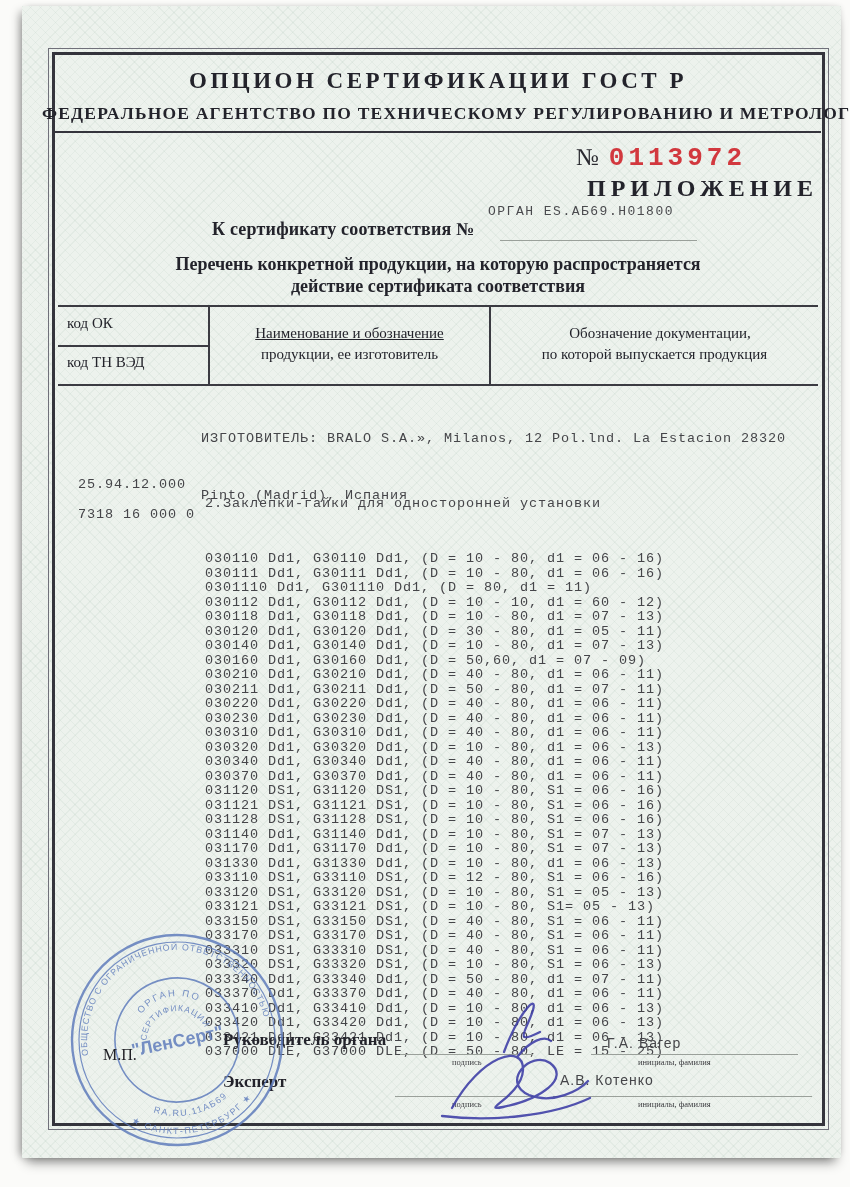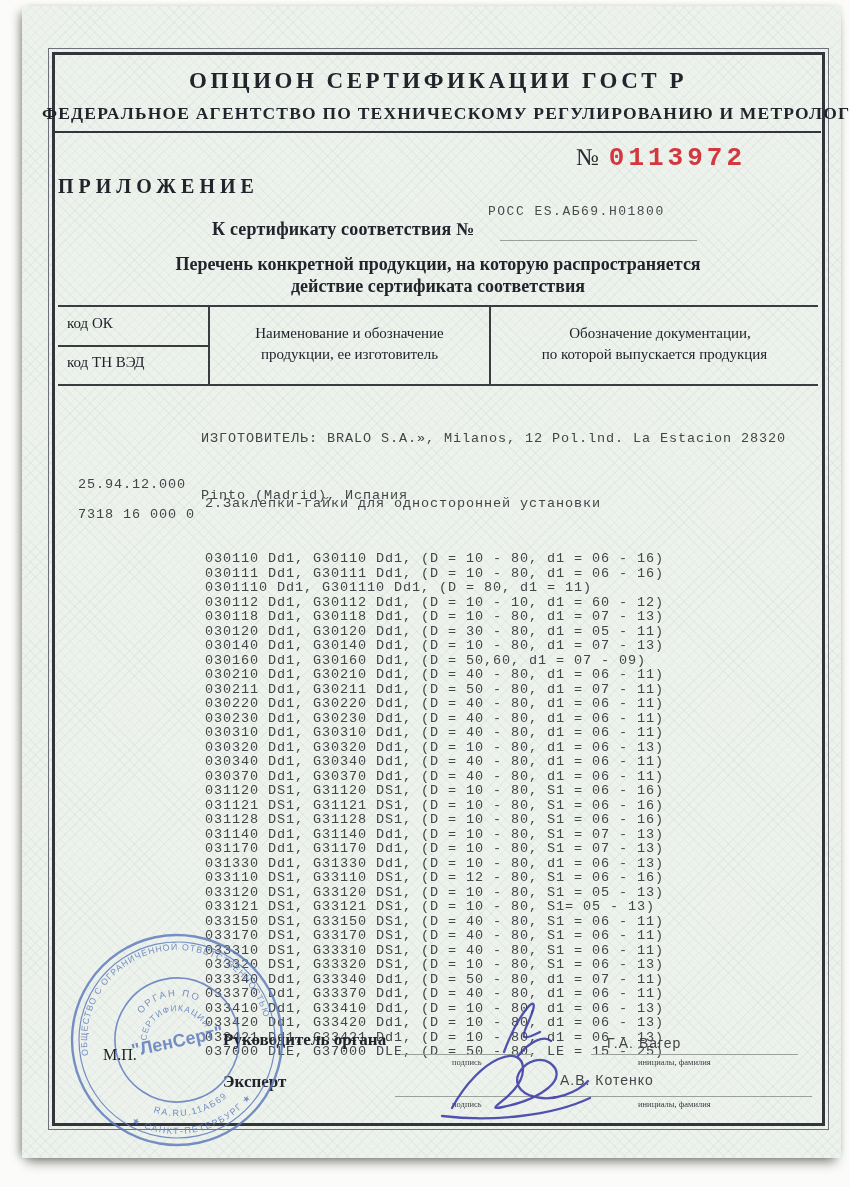--- a/index.html
+++ b/index.html
@@ -17,21 +17,21 @@
   
   .frame{position:absolute;left:26px;top:42px;width:779px;height:1080px;border:1px solid #70707a;}
   .frame::before{content:"";position:absolute;inset:3px;border:3px solid #34343c;}
   
   .title1{left:36px;top:62px;width:760px;text-align:center;font-weight:bold;font-size:23px;letter-spacing:3.5px;color:#23232b;}
   .title2{left:20px;top:97px;width:792px;text-align:center;font-weight:bold;font-size:17.5px;letter-spacing:1.2px;color:#23232b;white-space:nowrap;}
   .head-rule{left:33px;top:125px;width:766px;height:2px;background:#34343c;}
   .formno{top:137px;right:95px;white-space:nowrap;}
   .formno .no-sign{font-size:24px;color:#2a2a30;margin-right:10px;}
   .formno .no-digits{font-family:"Liberation Mono","DejaVu Sans Mono",monospace;font-size:26px;letter-spacing:4px;font-weight:bold;}
-  .apx-title{left:36px;top:169px;width:760px;text-align:left;font-weight:bold;font-size:20px;letter-spacing:5px;color:#23232b;}
+  .apx-title{left:36px;top:169px;width:760px;text-align:right;font-weight:bold;font-size:24px;letter-spacing:5px;color:#23232b;}
   .cert-label{left:190px;top:213px;font-weight:bold;font-size:18px;letter-spacing:.2px;color:#23232b;}
   .cert-value{left:466px;top:198px;font-family:"Liberation Mono","DejaVu Sans Mono",monospace;font-size:13px;letter-spacing:1.5px;color:#4a4a4e;}
   .cert-line{left:478px;top:234px;width:197px;height:1px;background:#9aa09a;}
   .subhead{left:36px;top:247px;width:760px;text-align:center;font-weight:bold;font-size:18px;line-height:22px;color:#23232b;}
   
   .thead{left:36px;top:299px;width:760px;height:77px;border-top:2px solid #3b3b42;border-bottom:2px solid #3b3b42;}
   .thead .v{position:absolute;top:0;width:1.5px;height:100%;background:#3b3b42;}
   .thead .h1{position:absolute;left:0;top:38px;width:150px;height:1.5px;background:#3b3b42;}
   .cell{position:absolute;font-size:15px;color:#23232b;}
   .c1a{left:9px;top:8px;} .c1b{left:9px;top:47px;}
@@ -75,36 +75,36 @@
     <div class="abs title2">ФЕДЕРАЛЬНОЕ АГЕНТСТВО ПО ТЕХНИЧЕСКОМУ РЕГУЛИРОВАНИЮ И МЕТРОЛОГИИ</div>
     <div class="abs head-rule"></div>
 
     <div class="abs formno">
       <span class="no-sign">№</span><span class="no-digits" style="color:#d2383e;">0113972</span>
     </div>
 
     <div class="abs apx-title">ПРИЛОЖЕНИЕ</div>
 
     <div class="abs cert-label">К сертификату соответствия №</div>
-    <div class="abs cert-value">РОСС ES.АБ69.Н01800</div>
+    <div class="abs cert-value">ОРГАН ES.АБ69.Н01800</div>
     <div class="abs cert-line"></div>
 
     <div class="abs subhead">
       <span style="display:block;">Перечень конкретной продукции,  на которую распространяется</span>
       <span style="display:block;">действие сертификата соответствия</span>
     </div>
 
     <div class="abs thead">
       <div class="v" style="left:150px;"></div>
       <div class="v" style="left:431px;"></div>
       <div class="h1"></div>
       <div class="cell c1a">код ОК</div>
       <div class="cell c1b">код ТН ВЭД</div>
       <div class="cell c2">
-        <span style="display:block;">Наименование и обозначение</span>
+        <span style="display:block;text-decoration:underline;">Наименование и обозначение</span>
         <span style="display:block;">продукции, ее изготовитель</span>
       </div>
       <div class="cell c3">
         <span style="display:block;padding-left:11px;">Обозначение документации,</span>
         <span style="display:block;">по которой выпускается продукция</span>
       </div>
     </div>
 
     <div class="abs tw manu">
       <span style="display:block;">ИЗГОТОВИТЕЛЬ: BRALO S.A.», Milanos, 12 Pol.lnd. La Estacion 28320</span>

